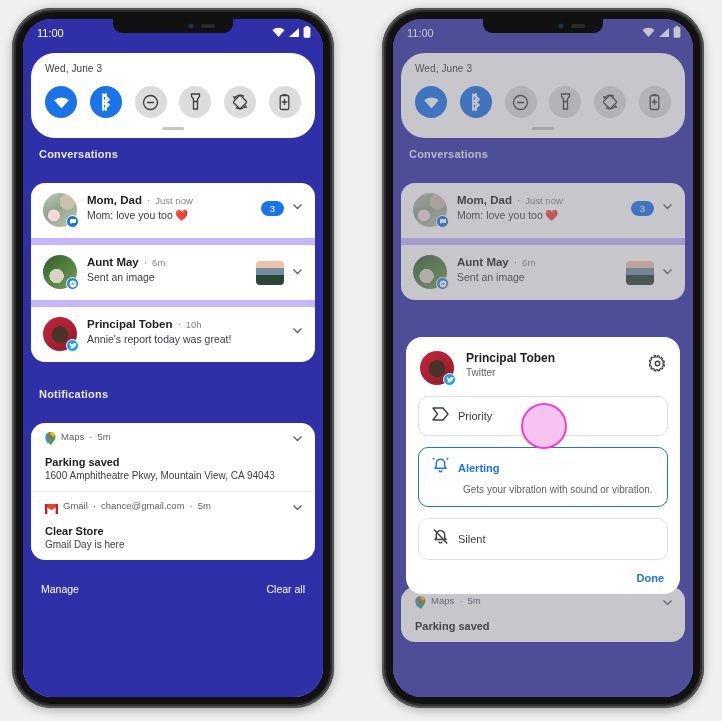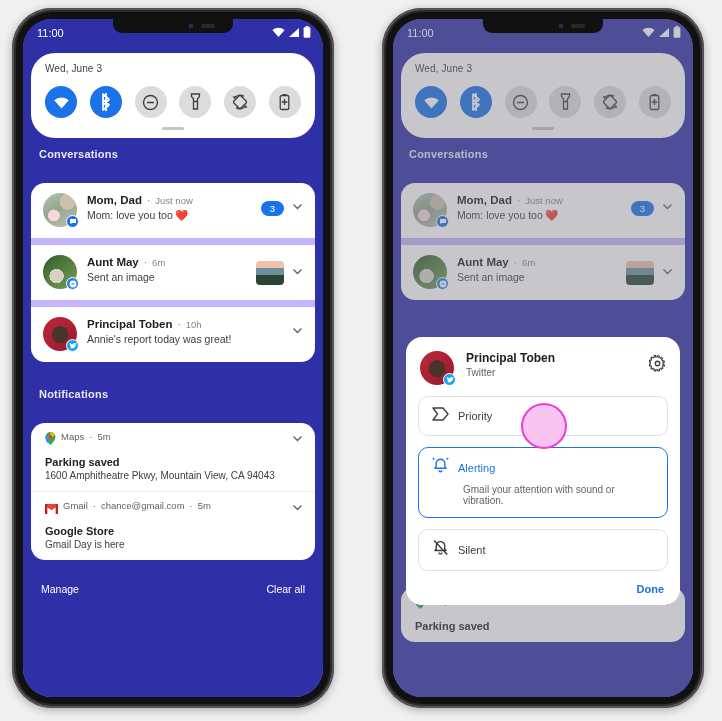--- a/index.html
+++ b/index.html
@@ -184,21 +184,21 @@
   .dlg-title{font-size:12px;font-weight:bold;color:#202124;}
   .dlg-sub{font-size:10px;color:#5f6368;margin-top:2px;}
   .gear{margin-left:auto;padding-top:4px;}
   .opt{
     margin:11px 12px 0 12px;border:1px solid #e0e0e0;border-radius:10px;
     padding:9px 12px;
   }
   .opt.sel{border:1.6px solid #1A73E8;}
   .opt-head{display:flex;align-items:center;gap:8px;}
   .opt-label{font-size:11px;color:#3c4043;}
-  .opt.sel .opt-label{color:#1A73E8;font-weight:normal;text-align:right;}
+  .opt.sel .opt-label{color:#1A73E8;font-weight:bold;text-align:right;}
   .opt-desc{font-size:10px;color:#5f6368;margin:5px 0 2px 32px;}
   .done{
     text-align:right;padding:12px 16px 2px 0;
     font-size:11px;color:#1A73E8;font-weight:bold;
   }
   .touch{
     position:absolute;width:46px;height:46px;border-radius:50%;
     background:#f7c3ef;border:2px solid #ef3fd0;z-index:12;
   }
 </style>
@@ -469,21 +469,21 @@
             <span class="nr-app">·</span>
             <span class="nr-app">chance@gmail.com</span>
             <span class="nr-app">·</span>
             <span class="nr-app">5m</span>
             <span class="chev">
               <svg width="15" height="15" viewBox="0 0 15 15">
                   <path d="M3.5 5.5L7.5 9.5 11.5 5.5" fill="none" stroke="#5f6368" stroke-width="1.4"></path>
                 </svg>
             </span>
           </div>
-          <div class="nr-title">Google Store</div>
+          <div class="nr-title">Clear Store</div>
           <div class="nr-text">Gmail Day is here</div>
         </div>
       </div>
 
       <div class="shade-actions">
         <span>Manage</span>
         <span>Clear all</span>
       </div>
     </div>
   </div>
@@ -733,21 +733,21 @@
         <div class="opt-head">
           <span>
             <svg width="19" height="18" viewBox="0 0 19 18">
                 <path d="M9.5 2.2A4.3 4.3 0 005.2 6.5v3.1L3.9 11.3h11.2l-1.3-1.7V6.5A4.3 4.3 0 009.5 2.2z" fill="none" stroke="#1A73E8" stroke-width="1.4" stroke-linejoin="round"></path>
                 <path d="M8 13.3a1.5 1.5 0 003 0" fill="none" stroke="#1A73E8" stroke-width="1.4"></path>
                 <path d="M3.4 2.4L1.8.9M15.6 2.4L17.2.9" stroke="#1A73E8" stroke-width="1.4"></path>
               </svg>
           </span>
           <span class="opt-label">Alerting</span>
         </div>
-        <div class="opt-desc">Gmail your attention with sound or vibration.</div>
+        <div class="opt-desc">Gets your vibration with sound or vibration.</div>
       </div>
 
       <div class="opt">
         <div class="opt-head">
           <span>
             <svg width="19" height="18" viewBox="0 0 19 18">
                 <path d="M9.5 2.6A4.2 4.2 0 005.3 6.8v3L4 11.5h11l-1.3-1.7v-3A4.2 4.2 0 009.5 2.6z" fill="none" stroke="#3c4043" stroke-width="1.4" stroke-linejoin="round"></path>
                 <path d="M8 13.4a1.5 1.5 0 003 0" fill="none" stroke="#3c4043" stroke-width="1.4"></path>
                 <path d="M3 1.6l13.2 14" stroke="#3c4043" stroke-width="1.5"></path>
               </svg>

